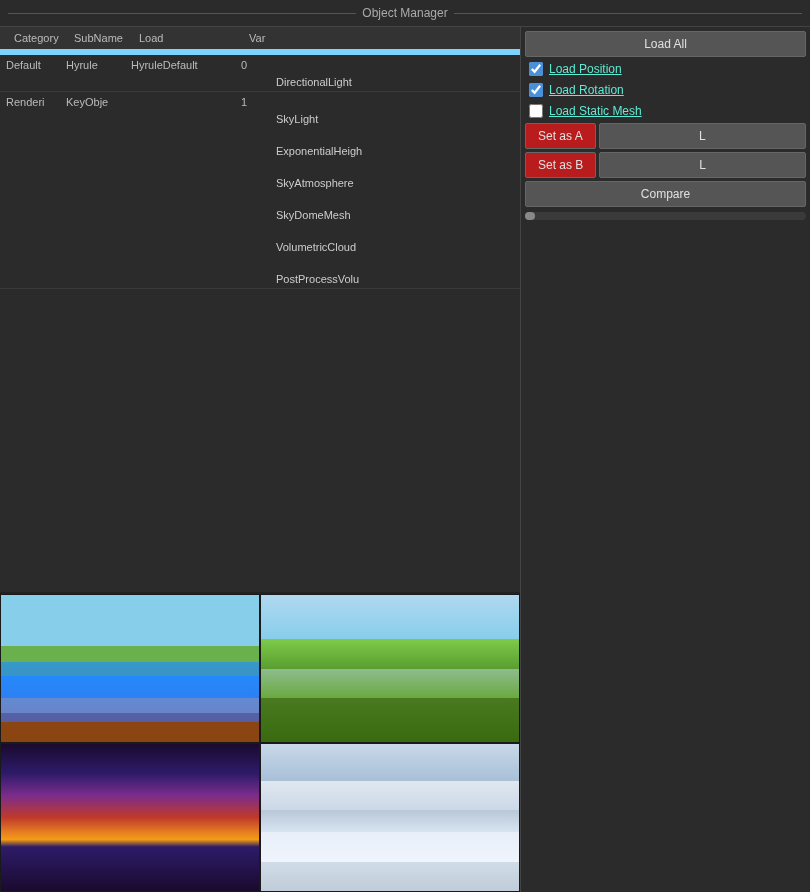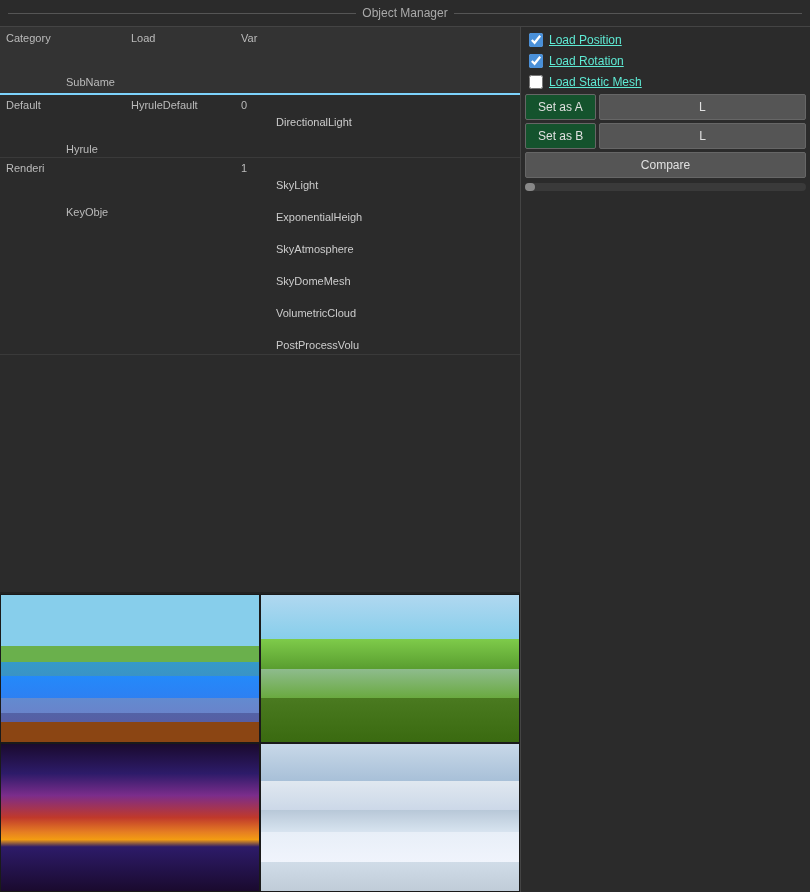--- a/index.html
+++ b/index.html
@@ -33,34 +33,34 @@
 
     .title-bar-line {
       flex: 1;
       height: 1px;
       background: #555;
     }
 
     .table-header {
       display: flex;
       background: #333;
-      border-bottom: 2px solid #7dd3fc;
-      padding: 3px 0;
+      border-bottom: 6px solid #7dd3fc;
+      padding: 3px 8px;
     }
 
     .col {
       padding: 2px 6px;
       color: #bbb;
       font-size: 11px;
       overflow: hidden;
       white-space: nowrap;
     }
 
     .col-category { width: 60px; }
-    .col-subname { width: 65px; margin-top: 44px; }
+    .col-subname { width: 65px; }
     .col-name { width: 110px; }
     .col-var { width: 35px; }
     .col-objects { flex: 1; }
 
     .object-item {
       padding: 1px 0;
       color: #ccc;
       font-size: 11px;
       white-space: nowrap;
       margin-top: 18px;
@@ -111,21 +111,21 @@
       text-decoration: underline;
     }
 
     .ab-row {
       display: flex;
       gap: 3px;
       align-items: center;
     }
 
     .ab-btn {
-      background: #14532d;
+      background: #b91c1c;
       color: #e0e0e0;
       border: 1px solid #666;
       padding: 5px 12px;
       cursor: pointer;
       font-size: 12px;
       text-align: right;
       border-radius: 2px;
       white-space: nowrap;
     }
 
@@ -316,20 +316,21 @@
       <div class="bottom-images">
         <div class="img-thumb scene-tropical"></div>
         <div class="img-thumb scene-green"></div>
         <div class="img-thumb scene-sunset"></div>
         <div class="img-thumb scene-snow"></div>
       </div>
     </div>
 
     <div class="right-panel">
 
+      <button class="btn">Load All</button>
 
 
       <div class="checkbox-row">
         <input type="checkbox" id="cb-position" checked="" style="">
         <label class="checkbox-label" for="cb-position">Load Position</label>
       </div>
 
       <div class="checkbox-row">
         <input type="checkbox" id="cb-rotation" checked="" style="">
         <label class="checkbox-label" for="cb-rotation">Load Rotation</label>

